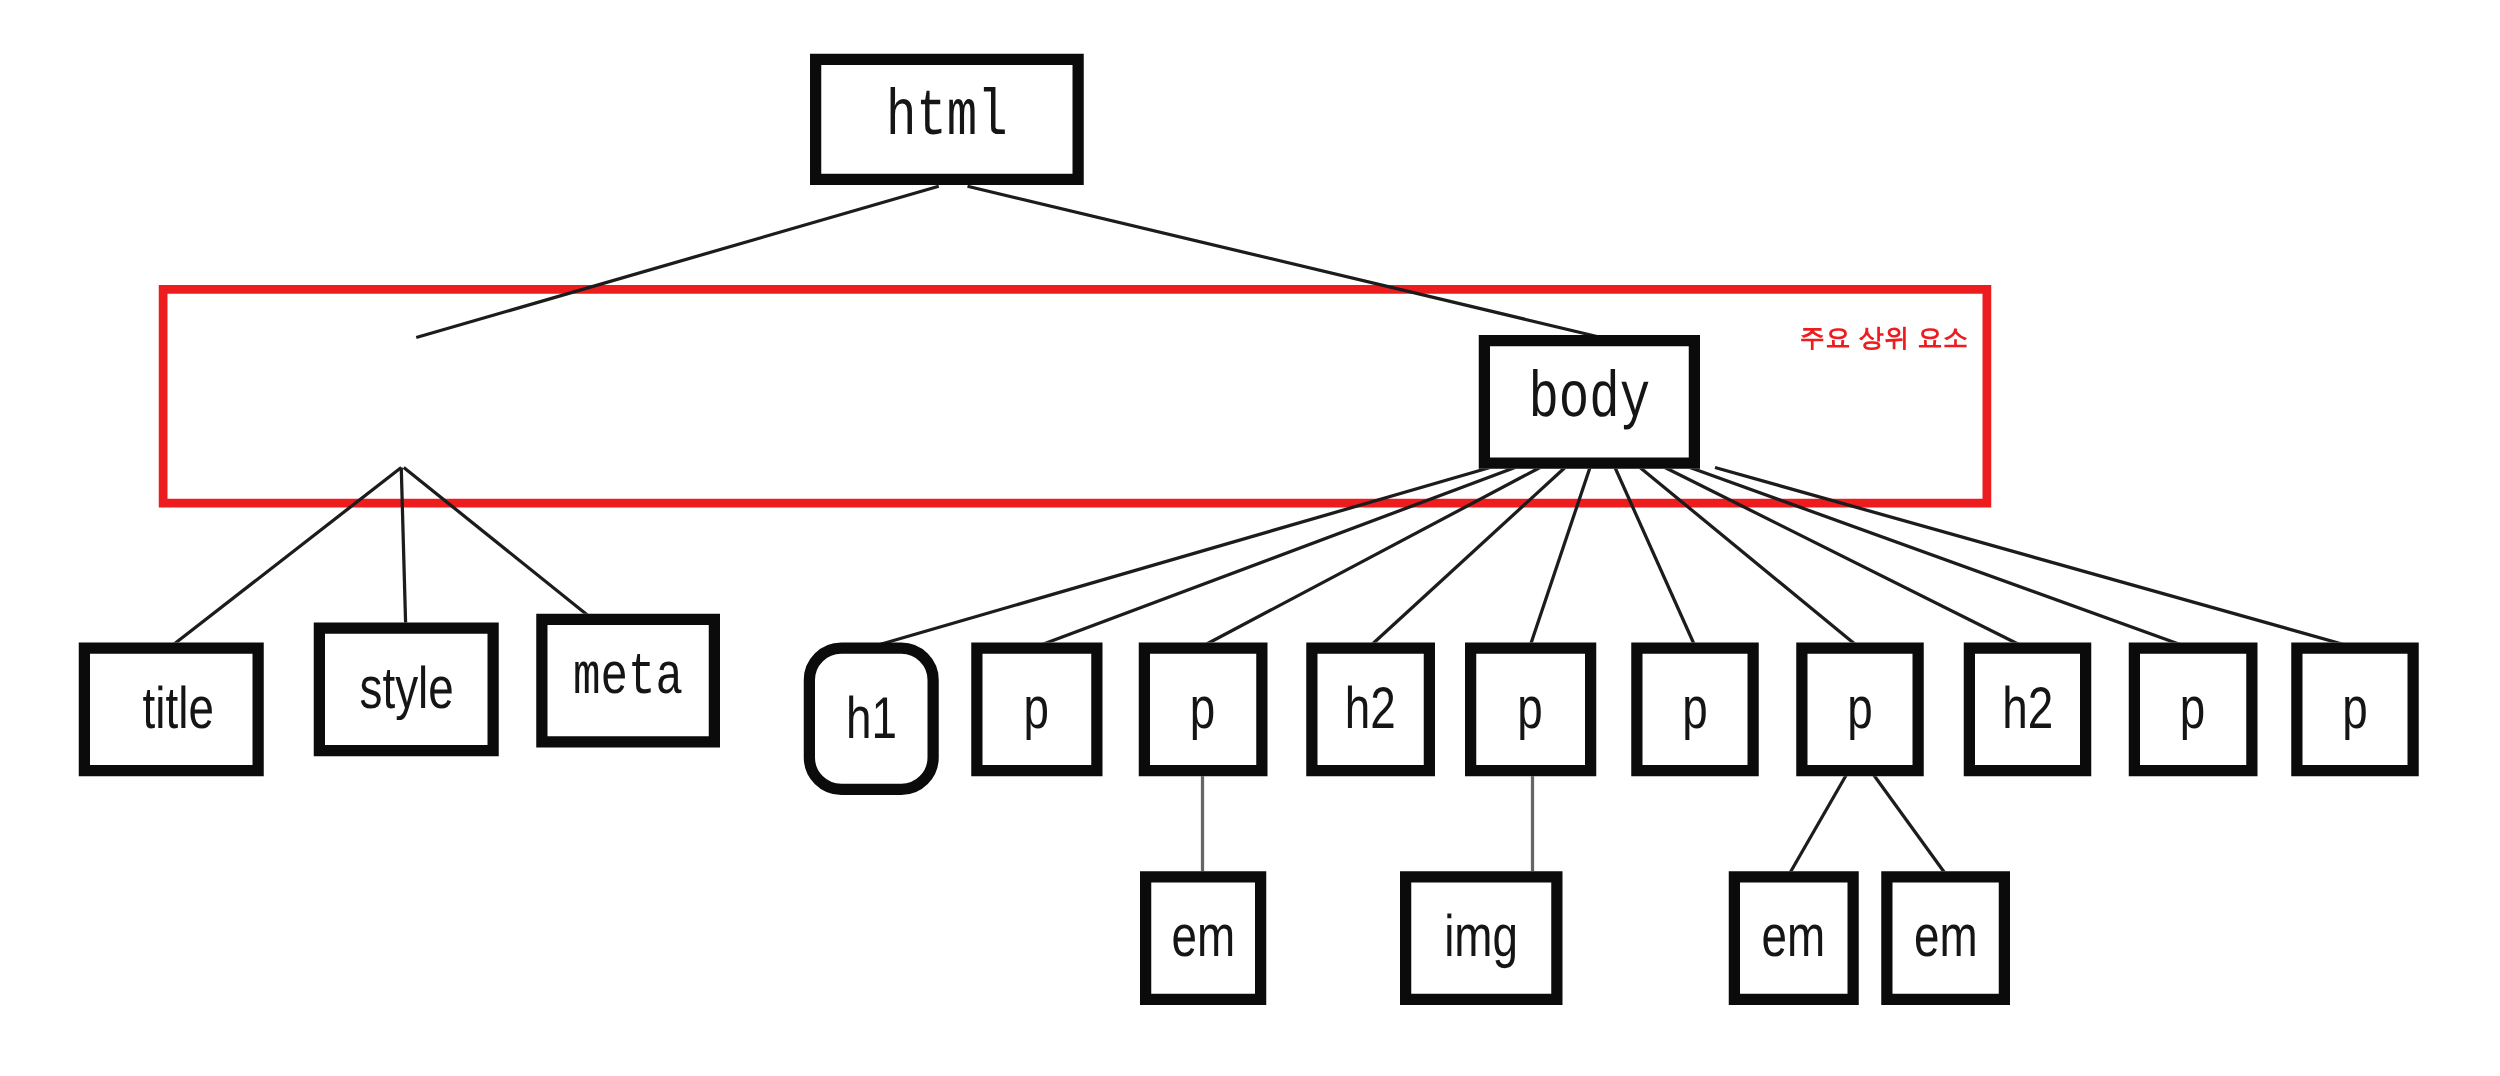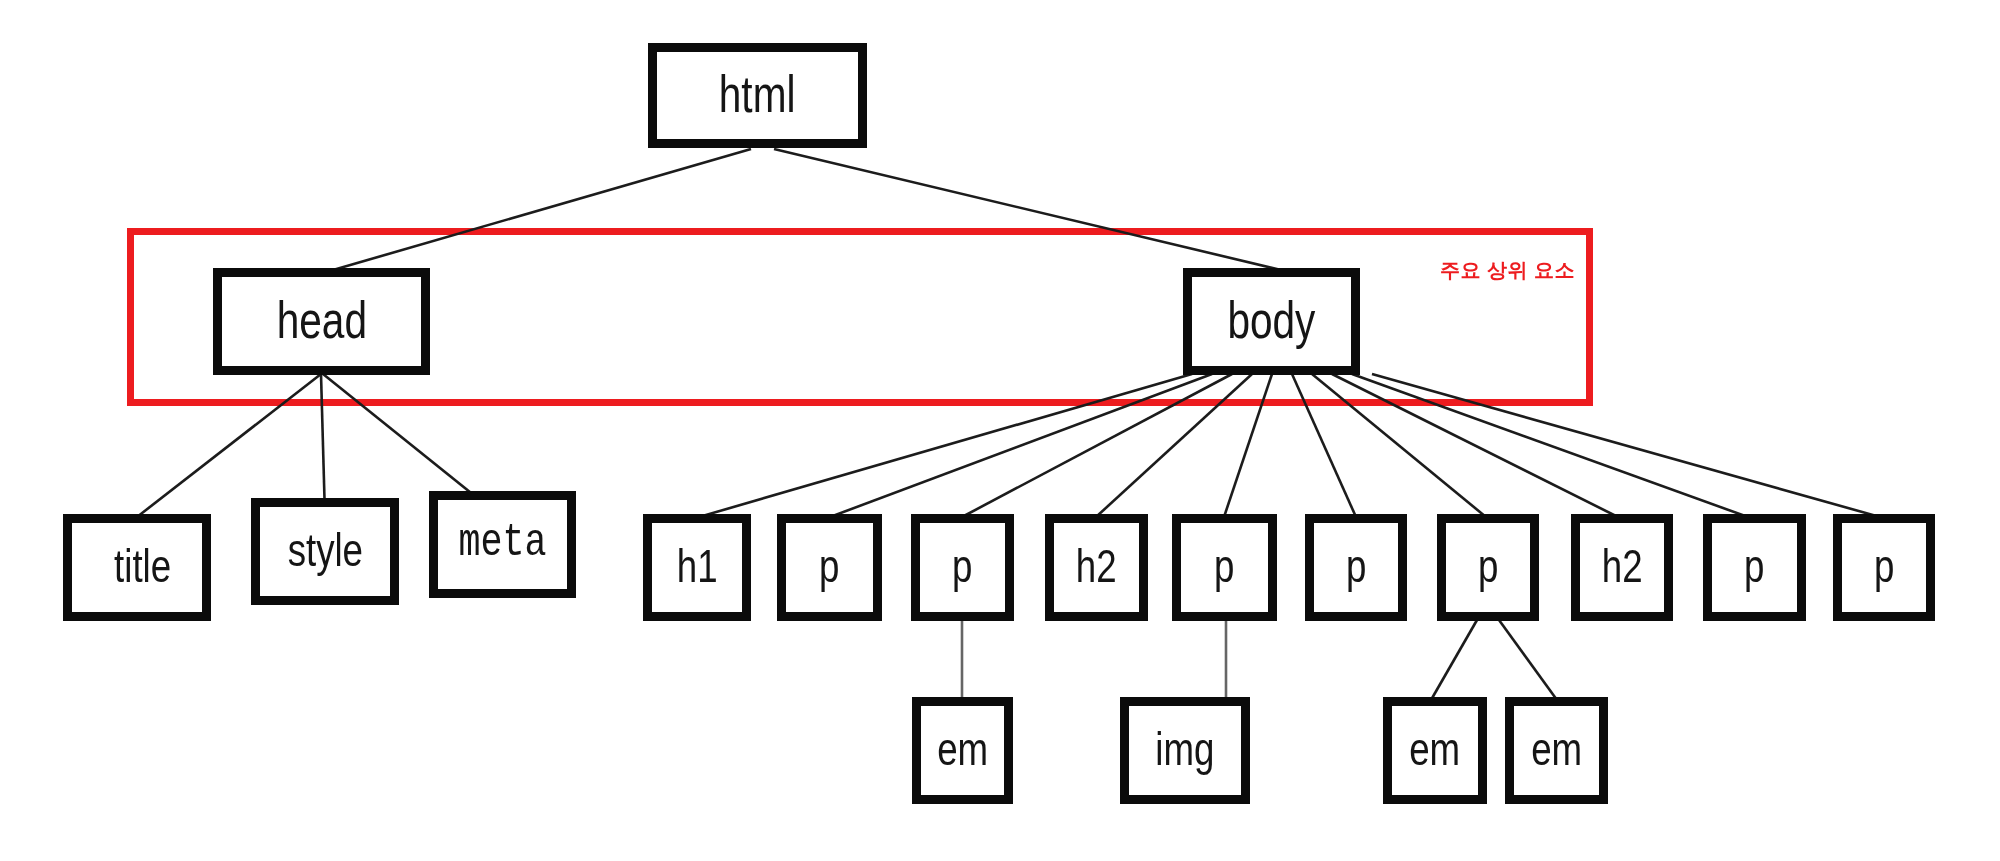--- a/index.html
+++ b/index.html
@@ -37,32 +37,32 @@
     z-index: 3;
     color: #151515;
   }
   .node .lbl {
     display: inline-block;
     transform: scaleX(0.78);
     white-space: nowrap;
     line-height: 1;
     padding-bottom: 4px;
   }
-  .lvl-top { font-size: 52px; }
+  .lvl-top { font-size: 52px; font-family: Liberation Mono, monospace; }
   .lvl-mid, .lvl-bot { font-size: 47px; }
   
   .n-html { left: 648px; top: 43px;  width: 219px; height: 105px; }
   .n-head { left: 213px; top: 268px; width: 217px; height: 107px; }
   .n-body { left: 1183px; top: 268px; width: 177px; height: 107px; }
   
   .n-title { left: 63px;  top: 514px; width: 148px; height: 107px; padding-left: 12px; }
   .n-style { left: 251px; top: 498px; width: 148px; height: 107px; }
   .n-meta  { left: 429px; top: 491px; width: 147px; height: 107px; font-family: Liberation Mono, monospace; }
   
-  .n-b0 { left: 643px;  top: 514px; width: 108px; height: 107px; }
+  .n-b0 { left: 643px;  top: 514px; width: 108px; height: 122px; border-radius: 30px; }
   .n-b1 { left: 777px;  top: 514px; width: 105px; height: 107px; }
   .n-b2 { left: 911px;  top: 514px; width: 103px; height: 107px; }
   .n-b3 { left: 1045px; top: 514px; width: 103px; height: 107px; }
   .n-b4 { left: 1172px; top: 514px; width: 105px; height: 107px; }
   .n-b5 { left: 1305px; top: 514px; width: 102px; height: 107px; }
   .n-b6 { left: 1437px; top: 514px; width: 102px; height: 107px; }
   .n-b7 { left: 1571px; top: 514px; width: 102px; height: 107px; }
   .n-b8 { left: 1703px; top: 514px; width: 103px; height: 107px; }
   .n-b9 { left: 1833px; top: 514px; width: 102px; height: 107px; }
   
@@ -112,23 +112,20 @@
     <line class="lngr" x1="962" y1="620" x2="962" y2="699"></line>
     <line class="lngr" x1="1226" y1="620" x2="1226" y2="699"></line>
     <line class="ln" x1="1477" y1="620" x2="1431" y2="700"></line>
     <line class="ln" x1="1499" y1="620" x2="1557" y2="700"></line>
   </svg>
 
   <div class="node lvl-top n-html">
     <span class="lbl">html</span>
   </div>
 
-  <div class="node lvl-top n-head">
-    <span class="lbl">head</span>
-  </div>
   <div class="node lvl-top n-body">
     <span class="lbl">body</span>
   </div>
 
   <div id="annotation">주요 상위 요소</div>
 
   <div class="node lvl-mid n-title">
     <span class="lbl">title</span>
   </div>
   <div class="node lvl-mid n-style">

